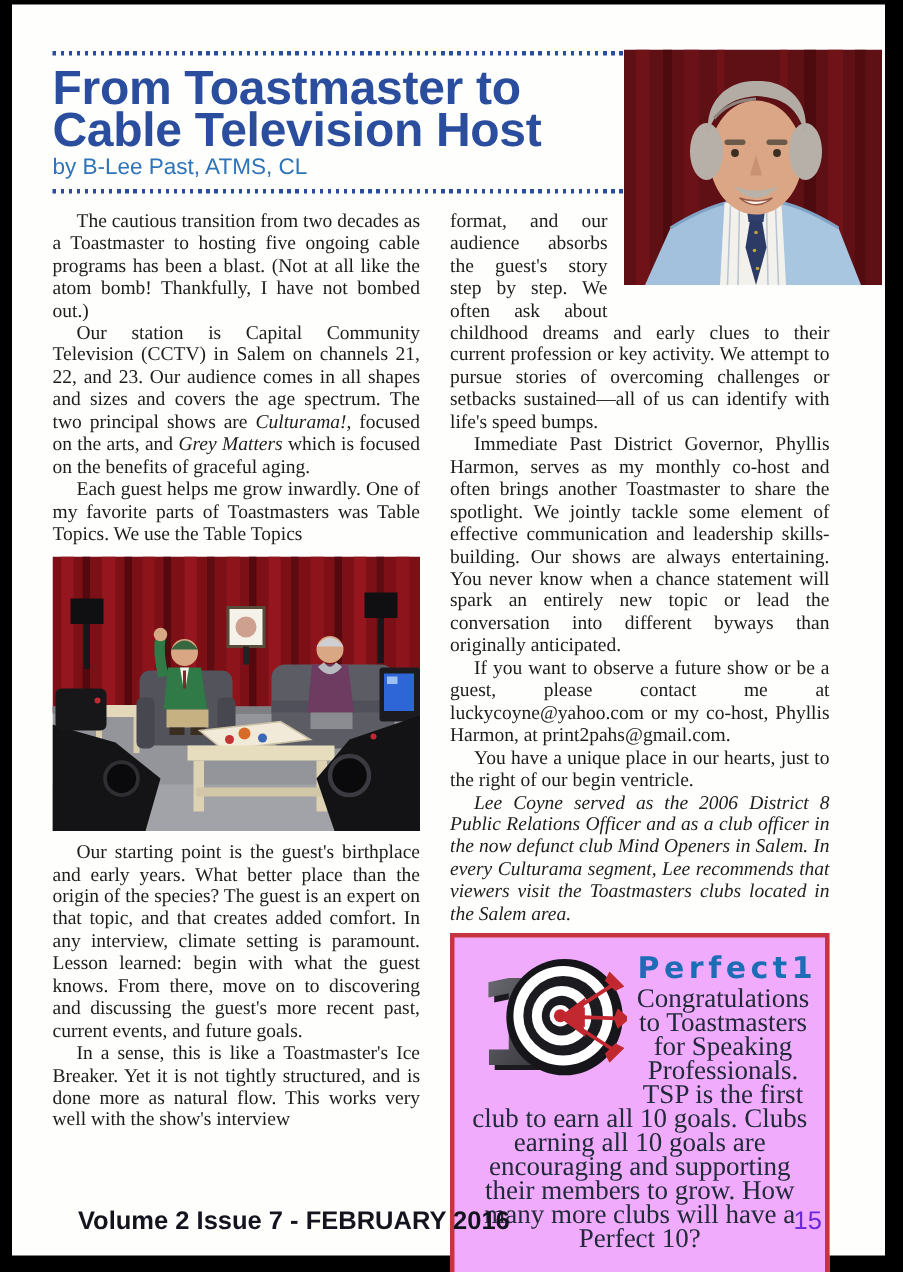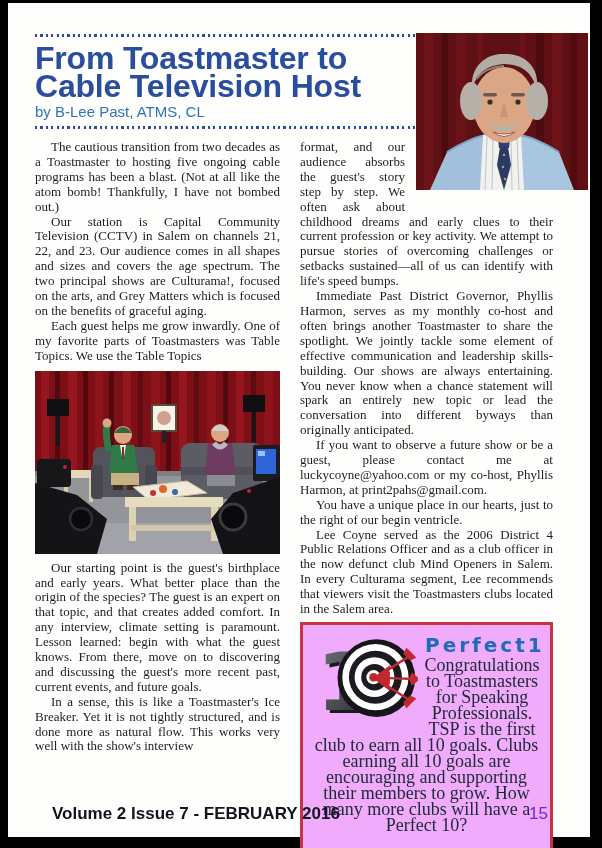--- a/index.html
+++ b/index.html
@@ -32,21 +32,21 @@
     position:absolute;top:30px;left:408px;width:172px;height:157px;
   }
   .portrait svg{display:block;width:100%;height:100%;}
   
   .columns{display:flex;gap:20px;padding:11px 27px 0 27px;}
   .col{font-size:13px;line-height:14.9px;color:#1d1d1d;text-align:justify;}
   .col-left{width:245px;}
   .col-right{width:253px;}
   .col p{margin:0;}
   .col p.indent{text-indent:16px;}
-  .italic{}
+  .italic{font-style:italic;}
   .photo-spacer{float:right;width:148px;height:64px;}
   .studio-photo{width:245px;height:183px;margin:7px 0 7px 0;}
   .studio-photo svg{display:block;width:100%;height:100%;}
   
   .perfect-box{
     margin-top:5px;border:3px solid #c63440;background:#f0abfc;
     padding:8px 9px 24px 9px;min-height:166px;
   }
   .ten-graphic{float:left;width:106px;height:90px;margin:2px 5px 2px 0;}
   .ten-graphic svg{display:block;width:100%;height:100%;}
@@ -225,21 +225,21 @@
       <p class="indent">Our starting point is the guest's birthplace and early years.  What better place than the origin of the species?  The guest is an expert on that topic, and that creates added comfort.  In any interview, climate setting is paramount. Lesson learned: begin with what the guest knows.  From there, move on to discovering and discussing the guest's more recent past, current events, and future goals.</p>
       <p class="indent">In a sense, this is like a Toastmaster's Ice Breaker.  Yet it is not tightly structured, and is done more as natural flow. This works very well with the show's interview</p>
     </div>
 
     <div class="col col-right">
       <div class="photo-spacer"></div>
       <p>format, and our audience absorbs the guest's story step by step. We often ask about childhood dreams and early clues to their current profession or key activity. We attempt to pursue stories of overcoming challenges or setbacks sustained—all of us can identify with life's speed bumps.</p>
       <p class="indent">Immediate Past District Governor, Phyllis Harmon, serves as my monthly co-host and often brings another Toastmaster to share the spotlight.  We jointly tackle some element of effective communication and leadership skills-building. Our shows are always entertaining. You never know when a chance statement will spark an entirely new topic or lead the conversation into different byways than originally anticipated.</p>
       <p class="indent">If you want to observe a future show or be a guest, please contact me at luckycoyne@yahoo.com or my co-host, Phyllis Harmon, at print2pahs@gmail.com.</p>
       <p class="indent">You have a unique place in our hearts, just to the right of our begin ventricle.</p>
-      <p class="indent italic">Lee Coyne served as the 2006 District 4 Public Relations Officer and as a club officer in the now defunct club Mind Openers in Salem. In every Culturama segment, Lee recommends that viewers visit the Toastmasters clubs located in the Salem area.</p>
+      <p class="indent italic">Lee Coyne served as the 2006 District 8 Public Relations Officer and as a club officer in the now defunct club Mind Openers in Salem. In every Culturama segment, Lee recommends that viewers visit the Toastmasters clubs located in the Salem area.</p>
 
       <div class="perfect-box">
         <div class="ten-graphic">
           <svg viewBox="0 0 112 92">
             <defs>
               <linearGradient id="numgrad" x1="0" y1="0" x2="1" y2="1">
                 <stop offset="0" stop-color="#75757d"></stop>
                 <stop offset="1" stop-color="#26262b"></stop>
               </linearGradient>
             </defs>

